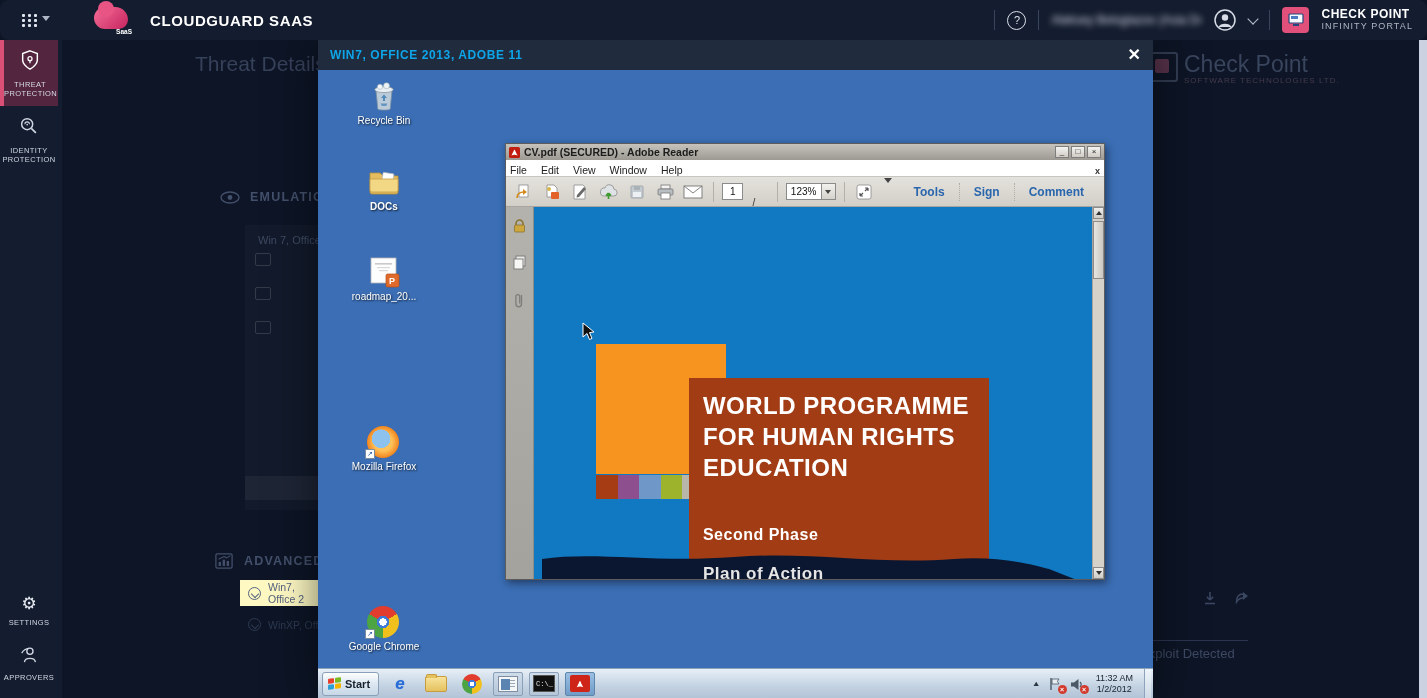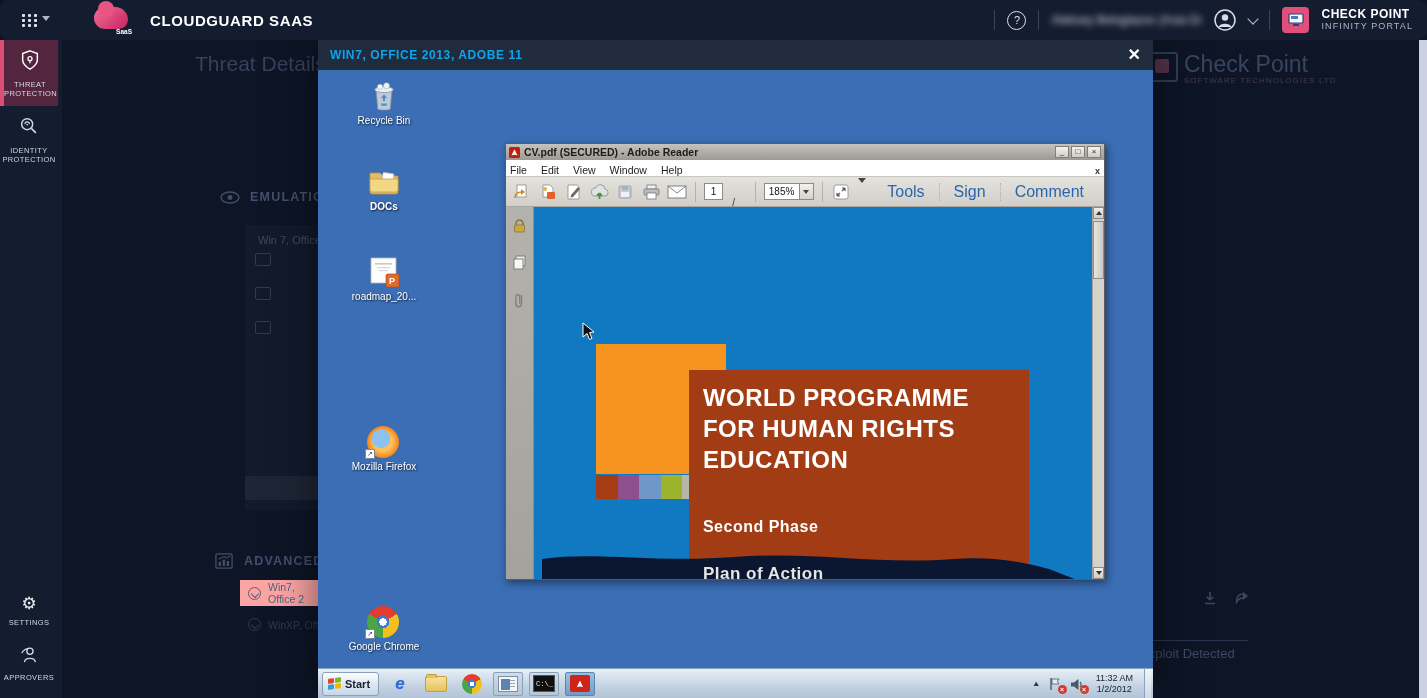--- a/index.html
+++ b/index.html
@@ -41,21 +41,21 @@
   .watermark { position:absolute; left:1086px; top:12px; display:flex; gap:6px; align-items:flex-start; }
   .wm-logo { width:30px; height:30px; border:2px solid #323d52; border-radius:3px; position:relative; }
   .wm-logo:before { content:""; position:absolute; left:5px; top:5px; width:14px; height:14px; background:#57324a; border-radius:2px; }
   .wm-t1 { font-size:23px; color:#39445d; line-height:24px; font-weight:400; }
   .wm-t2 { font-size:8px; color:#463c4e; letter-spacing:1px; }
   .sec-head { position:absolute; display:flex; align-items:center; gap:10px; color:#43506b; font-size:12.5px; letter-spacing:1.2px; font-weight:600; }
   .dim-item { position:absolute; color:#3a4760; font-size:11px; }
   .ghost-panel { position:absolute; left:183px; top:185px; width:73px; height:285px; background:rgba(255,255,255,.025); }
   .ghost-ico { position:absolute; width:16px; height:13px; border:1.5px solid rgba(255,255,255,.14); border-radius:2px; }
   .ghost-box { position:absolute; left:0px; bottom:10px; width:73px; height:24px; background:rgba(255,255,255,.05); }
-  .dim-row { position:absolute; left:178px; top:540px; width:78px; height:26px; background:#fca5a5; display:flex; align-items:center; gap:7px; padding-left:8px; color:#54627e; font-size:10.5px; cursor:pointer; }
+  .dim-row { position:absolute; left:178px; top:540px; width:78px; height:26px; background:#fef9c3; display:flex; align-items:center; gap:7px; padding-left:8px; color:#54627e; font-size:10.5px; cursor:pointer; }
   .dim-row2 { position:absolute; left:186px; top:578px; display:flex; align-items:center; gap:7px; color:#2d3a52; font-size:10.5px; cursor:pointer; }
   .dim-circle { width:13px; height:13px; border:1.3px solid currentColor; border-radius:50%; flex:none; position:relative; }
   .dim-circle:before{ content:""; position:absolute; left:3px; top:3px; width:5px; height:5px; border-left:1.3px solid currentColor; border-bottom:1.3px solid currentColor; transform:rotate(-45deg); }
   .dim-actions { position:absolute; left:1140px; top:550px; display:flex; gap:16px; color:#3b4762; }
   .det-line { position:absolute; left:1088px; top:600px; width:98px; border-top:1px solid #2b3550; }
   .det-text { position:absolute; left:1078px; top:606px; color:#3d4963; font-size:13px; white-space:nowrap; }
   .pg-scroll { position:absolute; right:0; top:40px; width:8px; height:658px; background:#cbd1e0; z-index:40; }
 
   
   .modal { position:absolute; left:318px; top:40px; width:835px; height:658px; z-index:20; box-shadow:0 0 40px rgba(0,0,0,.55); }
@@ -93,38 +93,38 @@
   .pg-input { width:22px; height:17px; background:#fff; border:1px solid #8b8b8b; font-size:10px; text-align:center; line-height:15px; color:#111; }
   .pg-total { font-size:10px; color:#333; margin-left:4px;margin-top:32px; }
   .zoom-box { display:flex; }
   .zoom-val { width:36px; height:17px; background:#fff; border:1px solid #8b8b8b; font-size:10px; text-align:center; line-height:15px; color:#111; }
   .zoom-dd { width:14px; height:17px; background:linear-gradient(#f2f1ee,#d5d2cb); border:1px solid #8b8b8b; border-left:none; display:flex; align-items:center; justify-content:center; cursor:pointer; }
   .zoom-dd:before { content:""; border:3.5px solid transparent; border-top:4.5px solid #444; margin-top:4px; }
   .more-dd { width:14px; text-align:center; cursor:pointer; }
   .more-dd .bar { width:8px; height:1.5px; background:#444; margin:0 auto 2px; }
   .more-dd .tri { width:0; margin:0 auto; border:4px solid transparent; border-top:5px solid #444; }
   .r-actions { margin-left:auto; display:flex; align-items:center; }
-  .r-action { color:#2a66ad; font-size:16px; font-weight:normal; padding:0 14px; cursor:pointer; }
+  .r-action { color:#2a66ad; font-size:12px; font-weight:bold; padding:0 14px; cursor:pointer; }
   .r-asep { width:1px; height:18px; border-left:1px dotted #b0ada6; }
   .r-body { display:flex; height:372px; }
   .r-rail { width:28px; background:linear-gradient(#b4b2ad,#a4a29d); border-right:1px solid #8e8c87; display:flex; flex-direction:column; align-items:center; padding-top:12px; gap:22px; }
   .r-content { position:relative; width:560px; height:372px; background:#1178c2; overflow:hidden; }
   .r-scroll { width:12px; background:#d6d2ca; border-left:1px solid #a8a5a0; position:relative; }
   .sc-arrow { position:absolute; left:0; width:11px; height:12px; background:linear-gradient(#efeeeb,#cfccc5); border:1px solid #8b8b8b; display:flex; align-items:center; justify-content:center; cursor:pointer; }
   .sc-arrow.up { top:0; } .sc-arrow.down { bottom:0; }
   .sc-arrow i { border:3px solid transparent; }
   .sc-arrow.up i { border-bottom:4px solid #333; margin-top:-3px; }
   .sc-arrow.down i { border-top:4px solid #333; margin-bottom:-3px; }
   .sc-thumb { position:absolute; left:0; top:14px; width:11px; height:58px; background:linear-gradient(90deg,#e8e6e1,#cBC8c1); border:1px solid #8b8b8b; cursor:grab; }
 
   
   .pdf-orange { position:absolute; left:62px; top:137px; width:130px; height:130px; background:#f6941f; }
   .pdf-strip { position:absolute; left:62px; top:268px; height:24px; display:flex; }
   .pdf-strip span { width:21.6px; height:24px; }
-  .pdf-rust { position:absolute; left:155px; top:163px; width:340px; height:212px; background:#a23c15; }
+  .pdf-rust { position:absolute; left:155px; top:171px; width:300px; height:212px; background:#a23c15; }
   .pdf-h { position:absolute; left:14px; top:12px; color:#fff; font-weight:bold; font-size:24px; line-height:31px; letter-spacing:.5px; }
   .pdf-sub { position:absolute; left:14px; top:148px; color:#fff; font-weight:bold; font-size:16px; letter-spacing:.5px; }
   .pdf-wave { position:absolute; left:0; top:336px; width:560px; height:40px; }
   .pdf-foot { position:absolute; left:169px; top:357px; color:#e5e5e5; font-weight:bold; font-size:17px; letter-spacing:.5px; z-index:5; }
   .vm-cursor { position:absolute; left:48px; top:115px; z-index:6; }
 
   
   .vmtask { position:relative; height:30px; background:linear-gradient(#e7eff7,#c3d2e2 60%,#b3c4d7); border-top:1px solid #8da3bb; display:flex; align-items:center; padding-left:4px; gap:6px; }
   .start-btn { height:24px; display:flex; align-items:center; gap:4px; padding:0 8px 0 5px; background:linear-gradient(#fdfefe,#dce7f2 50%,#c8d7e6); border:1px solid #8aa0b8; border-radius:3px; cursor:pointer; }
   .start-flag { display:grid; grid-template-columns:6px 6px; grid-gap:1px; transform:skewY(-8deg); }
@@ -423,21 +423,21 @@
             <svg width="20" height="14" viewBox="0 0 20 14">
               <rect x="1" y="1" width="18" height="12" fill="#fdfdfd" stroke="#777" stroke-width=".9"></rect>
               <path d="M1 1 L10 8 L19 1" fill="none" stroke="#777" stroke-width=".9"></path>
             </svg>
           </span>
           <span class="tb-sep"></span>
           <span class="pg-input">1</span>
           <span class="pg-total">/ 56</span>
           <span class="tb-sep"></span>
           <span class="zoom-box">
-            <span class="zoom-val">185%</span>
+            <span class="zoom-val">123%</span>
             <span class="zoom-dd"></span>
           </span>
           <span class="tb-sep"></span>
           <span class="tb-ico">
             <svg width="16" height="16" viewBox="0 0 16 16">
               <rect x="1" y="1" width="14" height="14" rx="2" fill="#fff" stroke="#8a8a8a" stroke-width=".8"></rect>
               <path d="M4 12 L7 9 M4 12 h3 M4 12 v-3" stroke="#555" stroke-width="1.2" fill="none"></path>
               <path d="M12 4 L9 7 M12 4 h-3 M12 4 v3" stroke="#555" stroke-width="1.2" fill="none"></path>
             </svg>
           </span>

